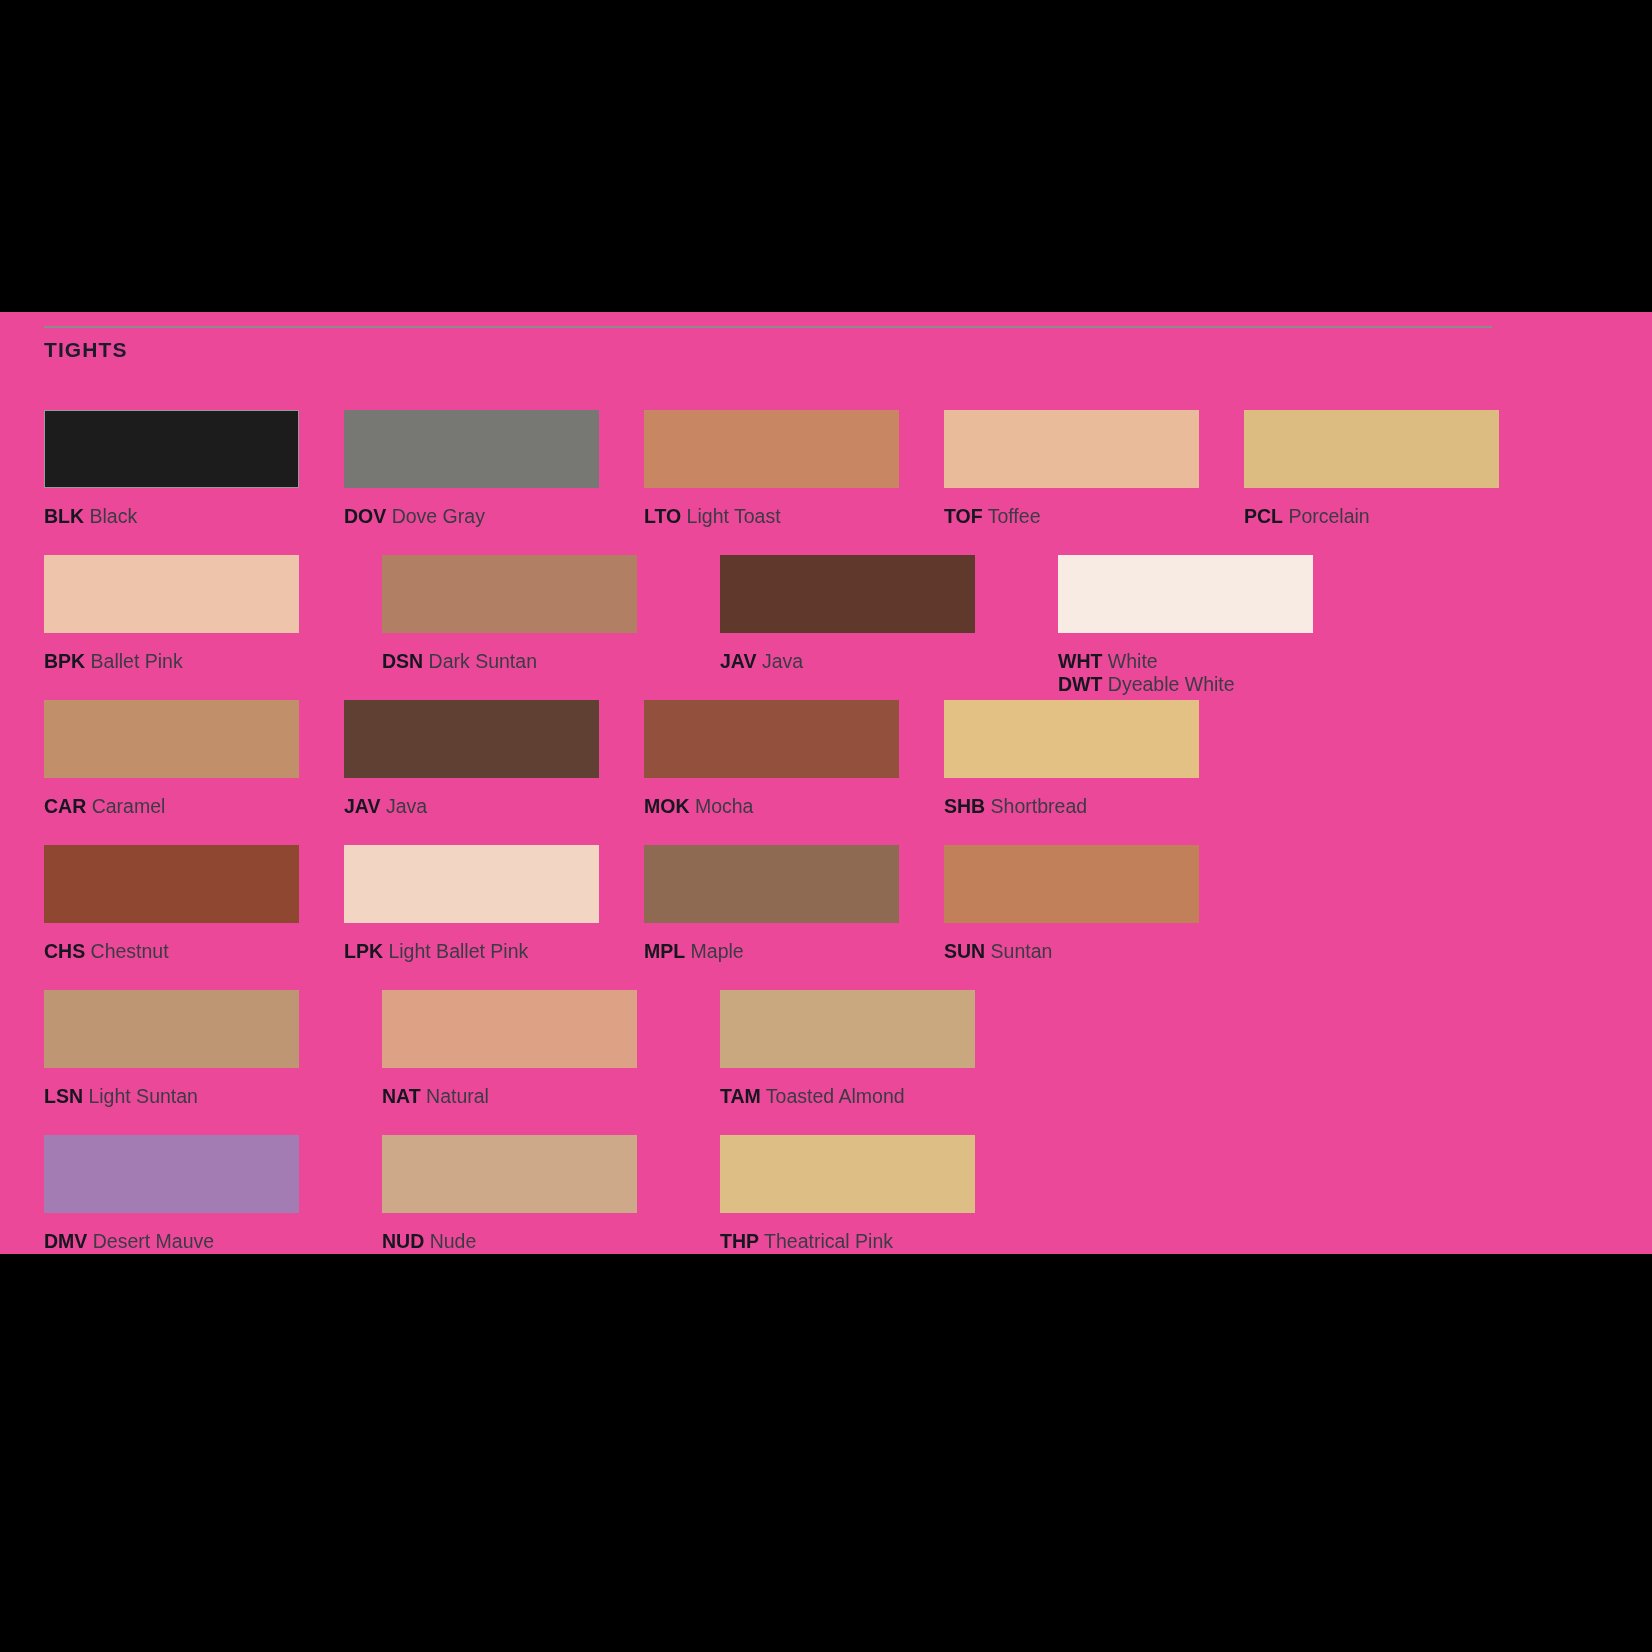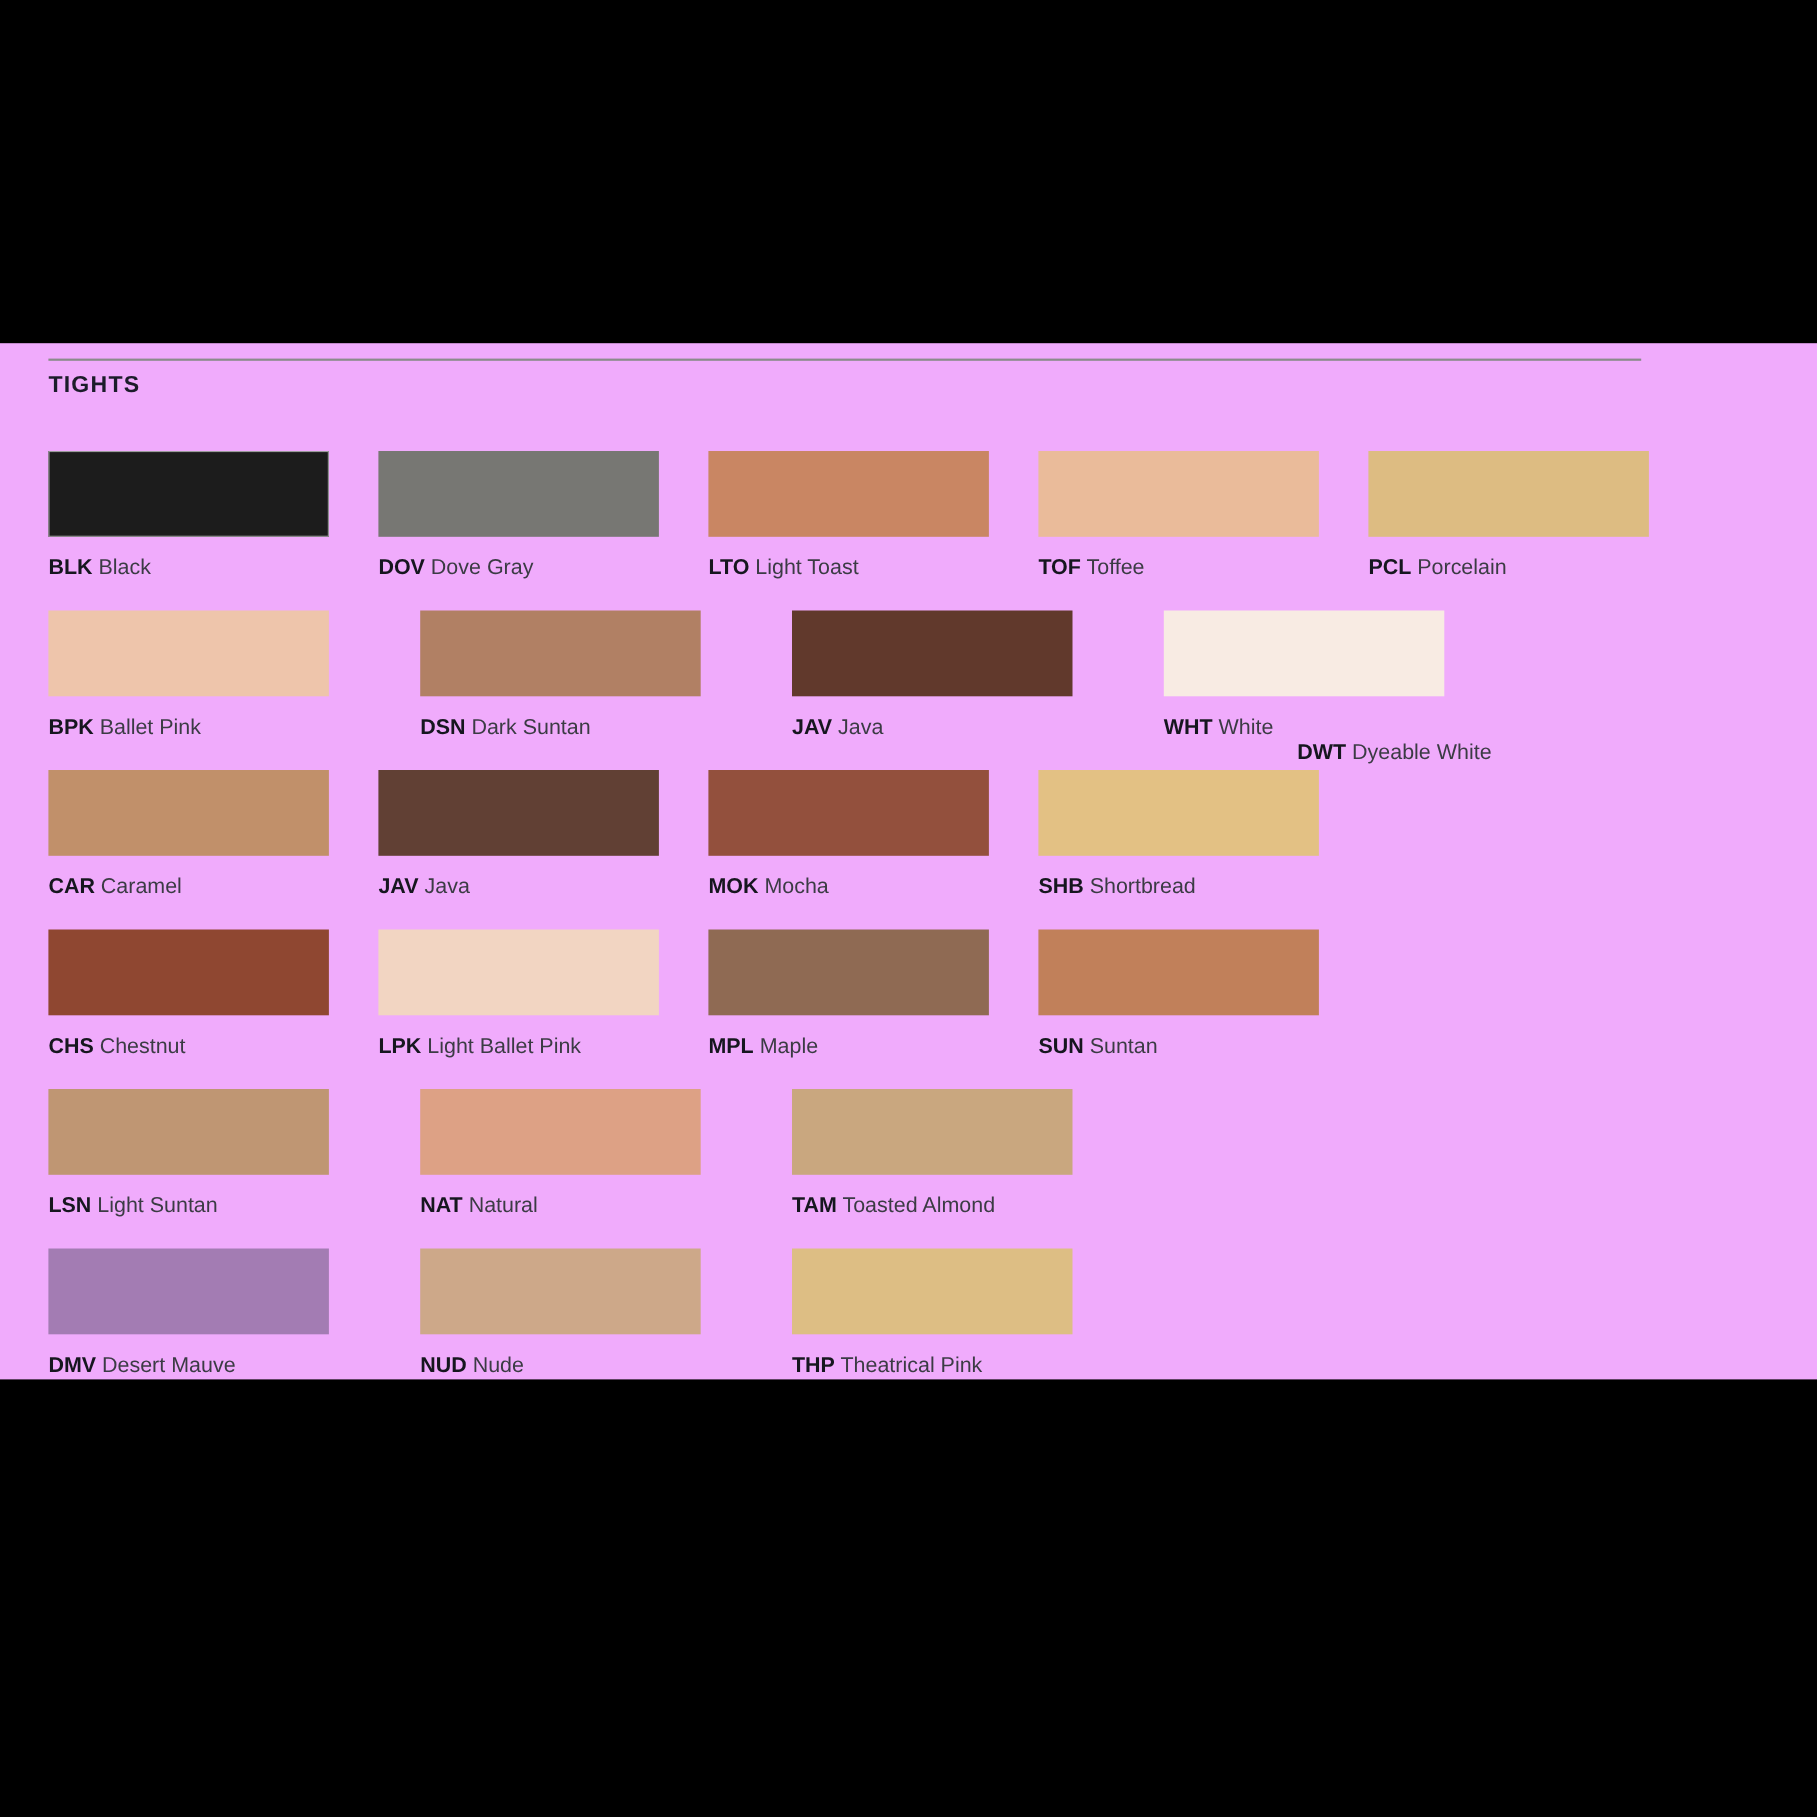--- a/index.html
+++ b/index.html
@@ -20,21 +20,21 @@
     width: 1652px;
     height: 1652px;
     background: #000000;
   }
   #sheet {
     position: absolute;
     left: 0;
     top: 312px;
     width: 1652px;
     height: 942px;
-    background: #f0abfc;
+    background: #ec4899;
     overflow: hidden;
   }
   #rule {
     position: absolute;
     left: 44px;
     top: 14px;
     width: 1448px;
     height: 2px;
     background: #8b8b8b;
   }
@@ -82,21 +82,20 @@
   .label .code {
     font-weight: bold;
     color: #16161f;
   }
   .label .nm {
     font-weight: normal;
     color: #3b3b44;
   }
   .label .line2 {
     display: block;
-    text-align: right;
   }
   .hidden-cell { visibility: hidden; }
 </style>
 </head>
 <body>
 
 <div id="page">
   <div id="sheet">
 
     <div id="rule"></div>

